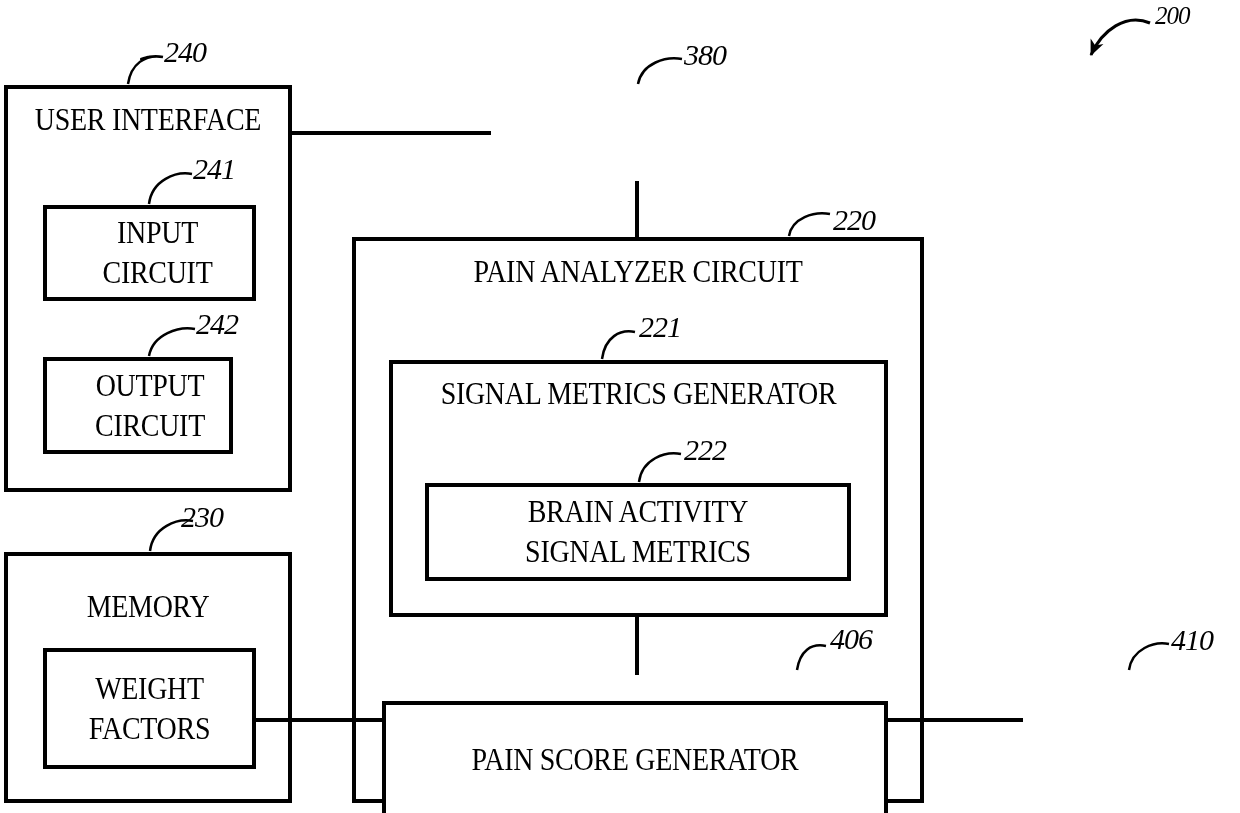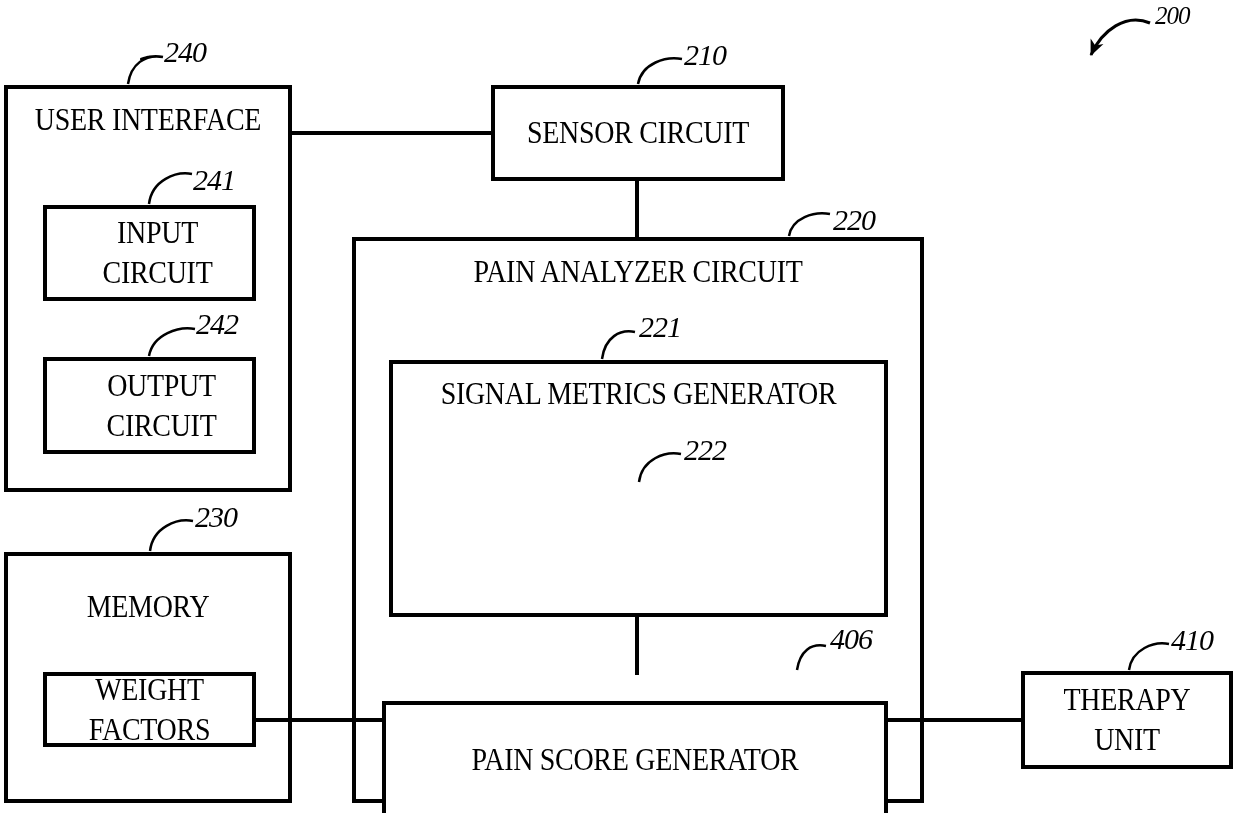--- a/index.html
+++ b/index.html
@@ -29,55 +29,52 @@
 
   <div class="box title-top" style="left:4px;top:85px;width:288px;height:407px;padding-top:13px;">
     <span class="box-label">USER INTERFACE</span>
   </div>
 
   <div class="box" style="left:43px;top:205px;width:213px;height:96px;padding-left:16px;">
     <span class="box-label">INPUT
 CIRCUIT</span>
   </div>
 
-  <div class="box" style="left:43px;top:357px;width:213px;height:97px;padding-left:24px;">
+  <div class="box" style="left:43px;top:357px;width:190px;height:97px;padding-left:24px;">
     <span class="box-label">OUTPUT
 CIRCUIT</span>
   </div>
 
   <div class="box title-top" style="left:4px;top:552px;width:288px;height:251px;padding-top:33px;">
     <span class="box-label">MEMORY</span>
   </div>
 
-  <div class="box" style="left:43px;top:672px;width:213px;height:75px;">
+  <div class="box" style="left:43px;top:648px;width:213px;height:121px;">
     <span class="box-label">WEIGHT
 FACTORS</span>
   </div>
 
-  <div class="box" style="left:491px;top:85px;width:294px;height:96px;">
-    <span class="box-label">SENSOR CIRCUIT</span>
-  </div>
 
   <div class="box title-top" style="left:352px;top:237px;width:572px;height:566px;padding-top:13px;">
     <span class="box-label">PAIN ANALYZER CIRCUIT</span>
   </div>
 
   <div class="box title-top" style="left:389px;top:360px;width:499px;height:257px;padding-top:12px;">
     <span class="box-label">SIGNAL METRICS GENERATOR</span>
   </div>
 
+  <div class="box" style="left:425px;top:483px;width:426px;height:98px;">
+    <span class="box-label">BRAIN ACTIVITY
+SIGNAL METRICS</span>
+  </div>
 
   <div class="box" style="left:382px;top:701px;width:506px;height:117px;">
     <span class="box-label">PAIN SCORE GENERATOR</span>
   </div>
 
-  <div class="box" style="left:1021px;top:671px;width:212px;height:98px;">
-    <span class="box-label">THERAPY
-UNIT</span>
-  </div>
 
   <svg id="wires" width="1240" height="813" viewBox="0 0 1240 813">
     <defs>
       <marker id="ah" markerUnits="userSpaceOnUse" markerWidth="20" markerHeight="18" refX="15" refY="8" orient="auto">
         <polygon points="0,1 16,8 0,15 4.5,8" fill="#000"></polygon>
       </marker>
     </defs>
 
     <line x1="292" y1="133" x2="491" y2="133" stroke="#000" stroke-width="4"></line>
     <line x1="637" y1="181" x2="637" y2="241" stroke="#000" stroke-width="4"></line>
@@ -94,23 +91,23 @@
     <path d="M635,332 C620,329 605,337 602,359" fill="none" stroke="#000" stroke-width="2.5"></path>
     <path d="M681,454 C665,451 642,459 639,482" fill="none" stroke="#000" stroke-width="2.5"></path>
     <path d="M826,646 C811,643 800,651 797,670" fill="none" stroke="#000" stroke-width="2.5"></path>
     <path d="M1169,644 C1154,641 1132,649 1129,670" fill="none" stroke="#000" stroke-width="2.5"></path>
 
     <path d="M1150,23 C1126,13 1102,30 1091,55" fill="none" stroke="#000" stroke-width="3" marker-end="url(#ah)"></path>
   </svg>
 
   <span class="ref fig" style="left:1155px;top:3px;">200</span>
   <span class="ref" style="left:164px;top:37px;">240</span>
-  <span class="ref" style="left:193px;top:165px;text-align:center;">241</span>
+  <span class="ref" style="left:193px;top:154px;text-align:center;">241</span>
   <span class="ref" style="left:196px;top:309px;">242</span>
-  <span class="ref" style="left:195px;top:502px;">230</span>
-  <span class="ref" style="left:684px;top:40px;">210</span>
+  <span class="ref" style="left:181px;top:502px;">230</span>
+  <span class="ref" style="left:684px;top:40px;">380</span>
   <span class="ref" style="left:833px;top:194px;margin-top:11px;">220</span>
   <span class="ref" style="left:639px;top:312px;">221</span>
   <span class="ref" style="left:684px;top:435px;">222</span>
   <span class="ref" style="left:830px;top:624px;">406</span>
   <span class="ref" style="left:1171px;top:625px;">410</span>
 
 </div>
 
 </body></html>

